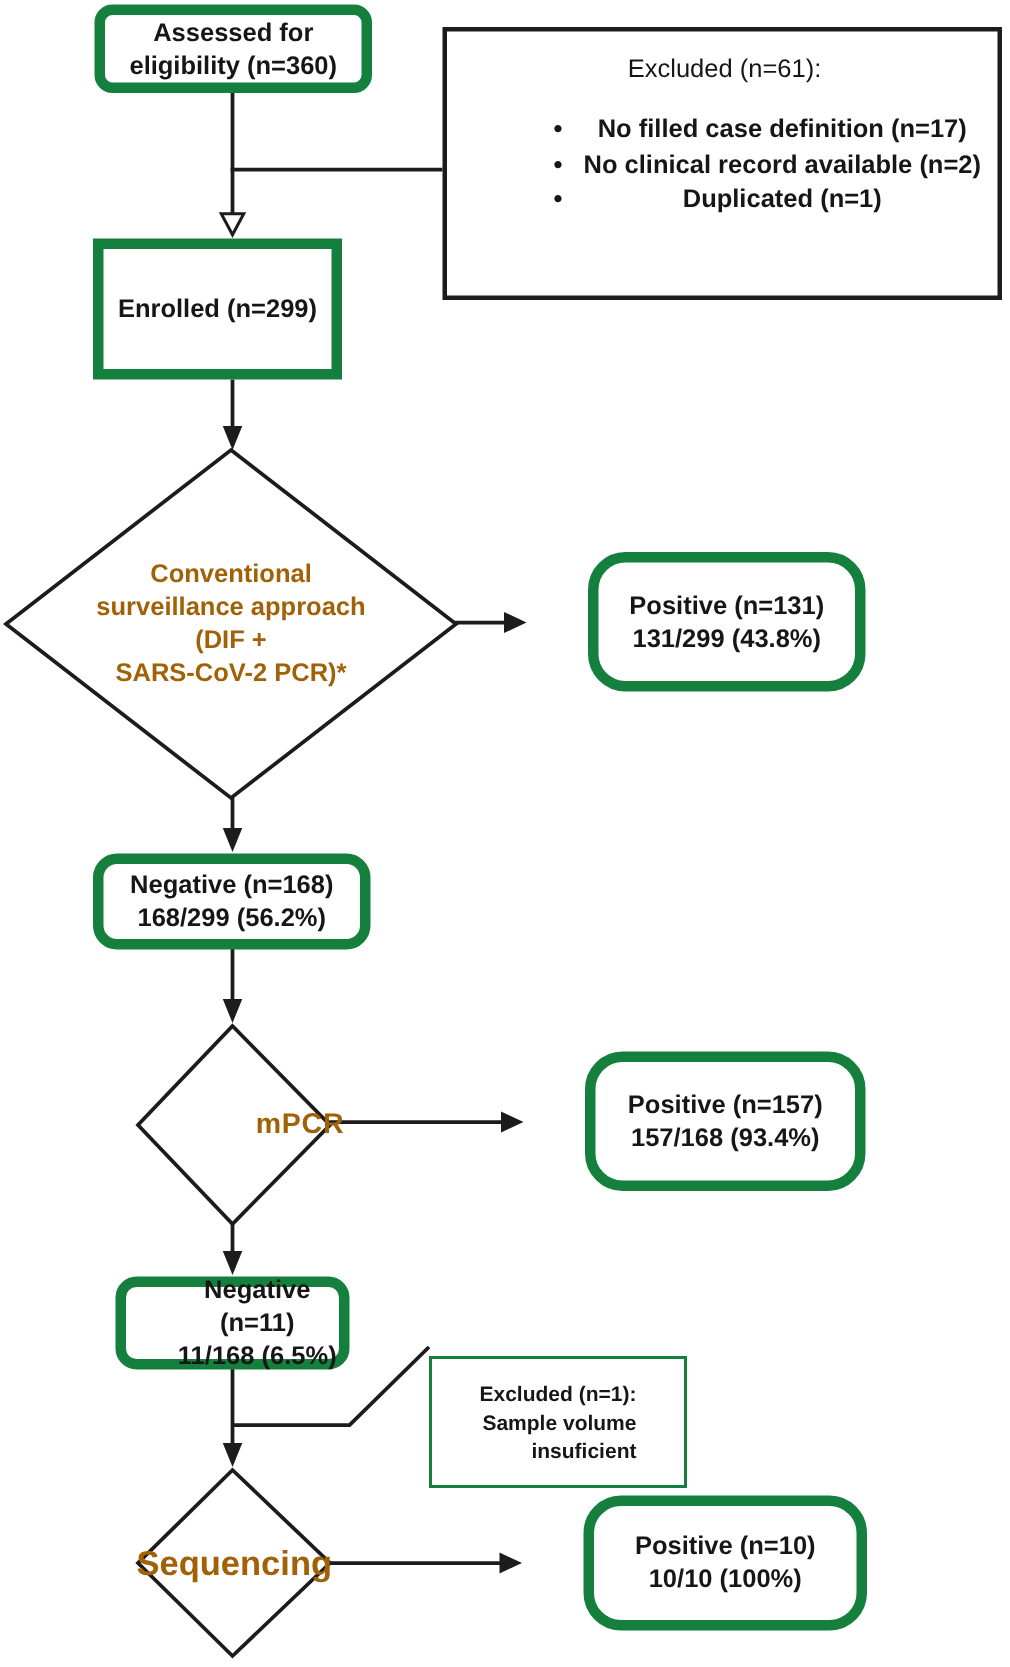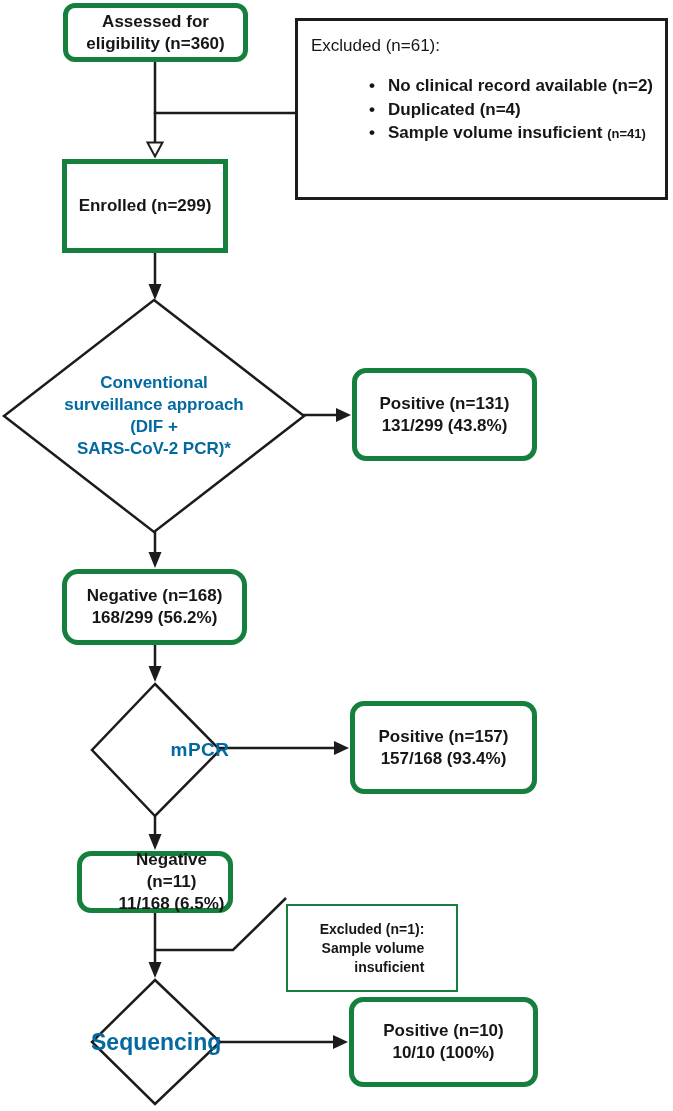--- a/index.html
+++ b/index.html
@@ -10,55 +10,56 @@
     background: #ffffff;
     font-family: "Liberation Sans", sans-serif;
     color: #1a1a1a;
     overflow: hidden;
   }
   svg.canvas { position: absolute; left: 0; top: 0; }
   .node {
     position: absolute;
     box-sizing: border-box;
     background: #ffffff;
-    border: 5px solid #15803d;
+    border: 7px solid #15803d;
     display: flex;
     align-items: center;
     justify-content: center;
     text-align: center;
   }
   .txt {
     white-space: pre-line;
     font-weight: 700;
     font-size: 17px;
     line-height: 22px;
     color: #161616;
   }
   .r12 { border-radius: 12px; }
   .r14 { border-radius: 14px; }
   .r16 { border-radius: 16px; }
-  .r18 { border-radius: 14px; }
+  .r18 { border-radius: 25px; margin-left: 40px; }
   .diamond-label {
     position: absolute;
     text-align: center;
     transform: translate(-50%, -50%);
     white-space: pre-line;
     font-weight: 700;
-    color: #0369a1;
+    color: #a16207;
   }
   .d-big  { font-size: 17px; line-height: 22px; width: 230px; }
   .d-mpcr { font-size: 19px; line-height: 22px; width: 120px; letter-spacing: .5px; }
   .d-seq  { font-size: 23px; line-height: 22px; width: 130px; }
   
   .excl-box {
     position: absolute;
     box-sizing: border-box;
     background: #ffffff;
     border: 3px solid #1c1c1c;
     padding: 14px 10px 10px 13px;
+    text-align: center;
   }
   .excl-title {
     font-weight: 400;
     font-size: 17px;
     line-height: 22px;
     color: #161616;
   }
   .excl-list {
     margin: 17px 0 0 58px;
     padding: 0;
@@ -138,41 +139,41 @@
   </svg>
 
   <div class="node r12" style="left:63px; top:3px; width:185px; height:59px;">
     <div class="txt">Assessed for
 eligibility (n=360)</div>
   </div>
 
   <div class="excl-box" style="left:295px; top:18px; width:373px; height:182px;">
     <div class="excl-title">Excluded (n=61):</div>
     <ul class="excl-list">
+      <li><span>No filled case definition </span><span>(n=17)</span></li>
       <li><span>No clinical record available </span><span>(n=2)</span></li>
-      <li><span>Duplicated </span><span>(n=4)</span></li>
-      <li><span>Sample volume insuficient </span><span class="n-small">(n=41)</span></li>
+      <li><span>Duplicated </span><span>(n=1)</span></li>
     </ul>
   </div>
 
   <div class="node" style="left:62px; top:159px; width:166px; height:94px;">
     <div class="txt">Enrolled (n=299)</div>
   </div>
 
   <div class="diamond-label d-big" style="left:154px; top:416px;">Conventional
 surveillance approach
 (DIF +
 SARS-CoV-2 PCR)*</div>
 
   <div class="node r18" style="left:352px; top:368px; width:185px; height:93px;">
     <div class="txt">Positive (n=131)
 131/299 (43.8%)</div>
   </div>
 
-  <div class="node r16" style="left:62px; top:569px; width:185px; height:76px;">
+  <div class="node r16" style="left:62px; top:569px; width:185px; height:64px;">
     <div class="txt">Negative (n=168)
 168/299 (56.2%)</div>
   </div>
 
   <div class="diamond-label d-mpcr" style="left:156px; top:750px;margin-left:44px;">mPCR</div>
 
   <div class="node r18" style="left:350px; top:701px; width:187px; height:93px;">
     <div class="txt">Positive (n=157)
 157/168 (93.4%)</div>
   </div>

